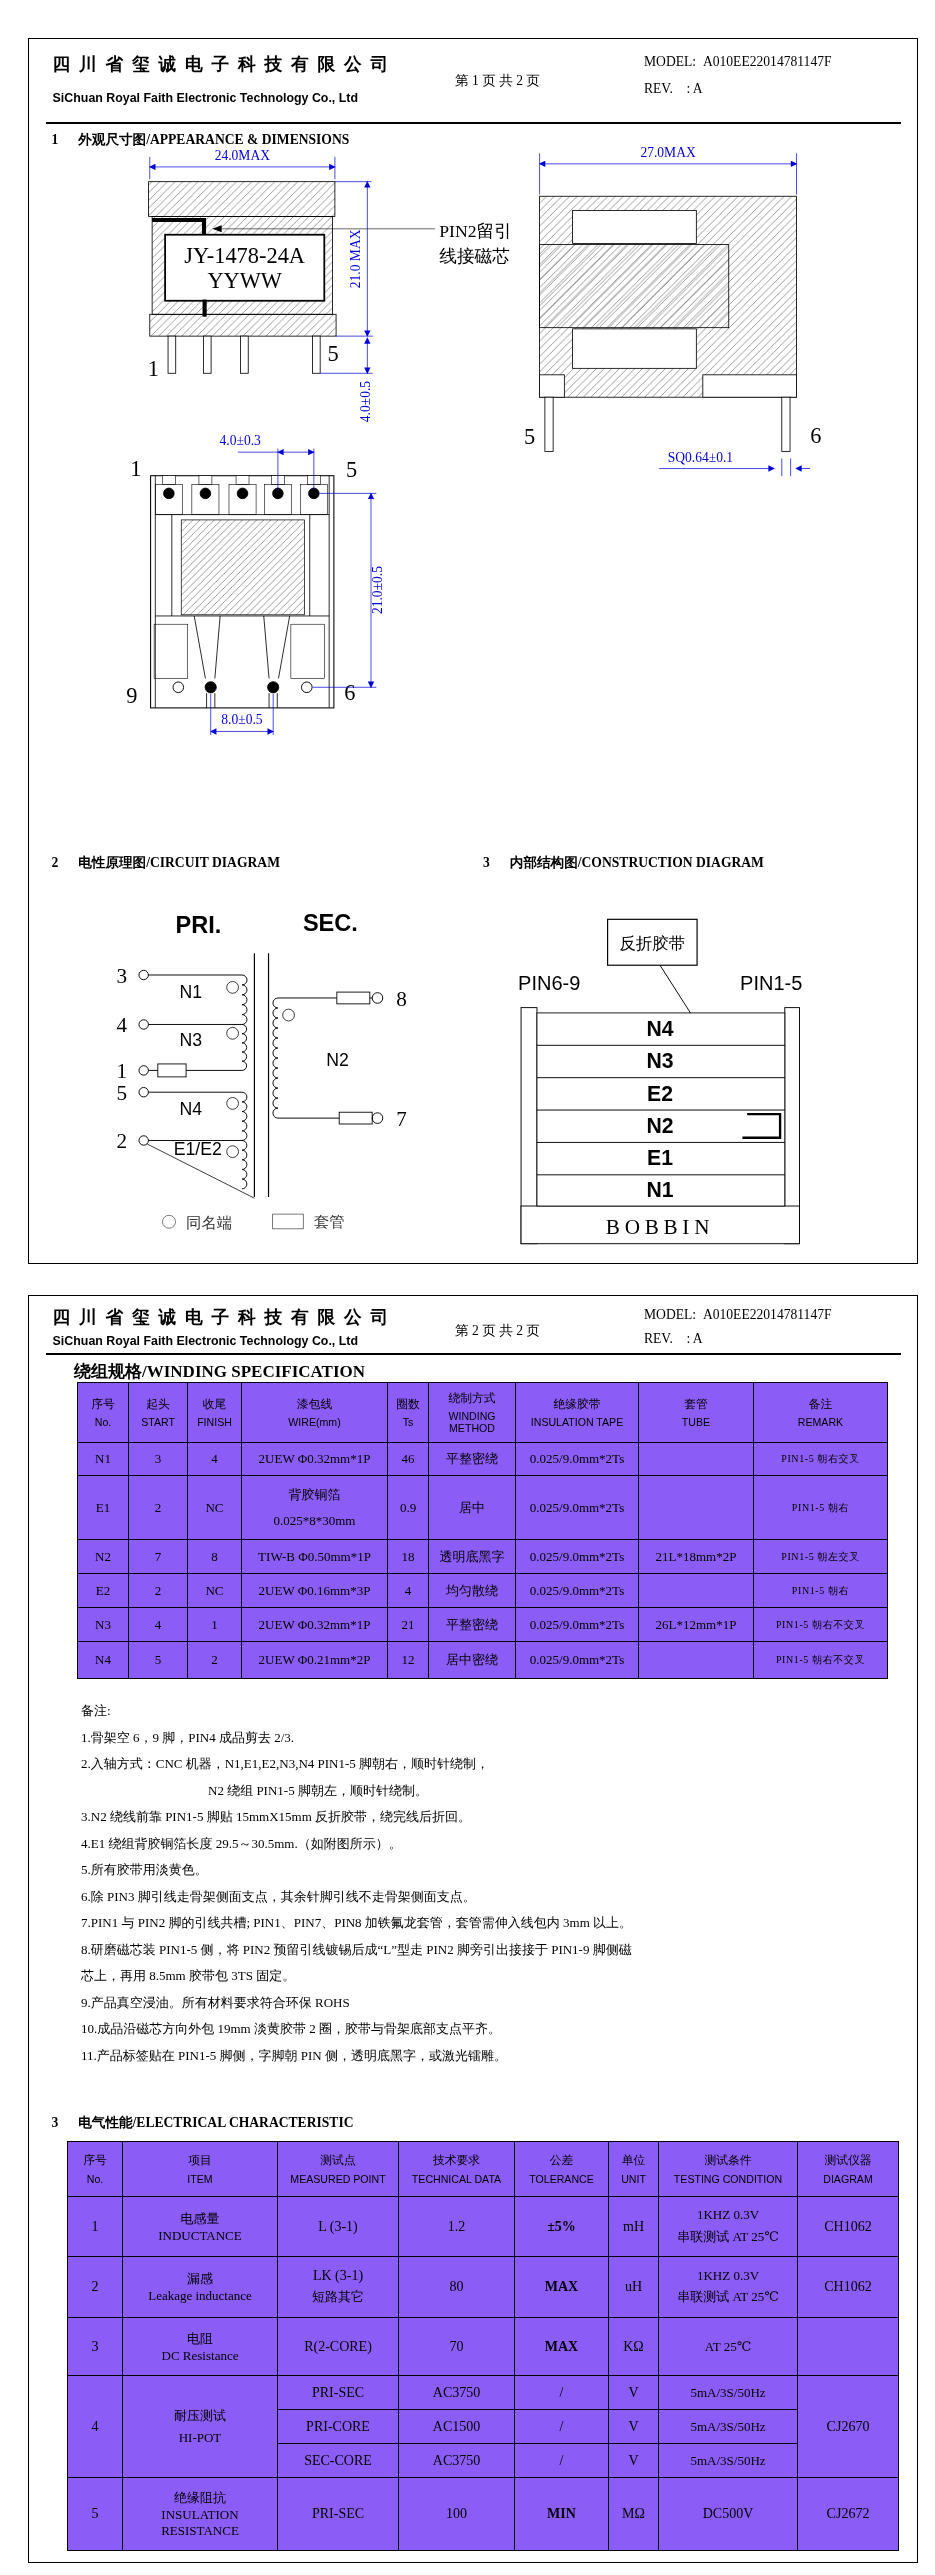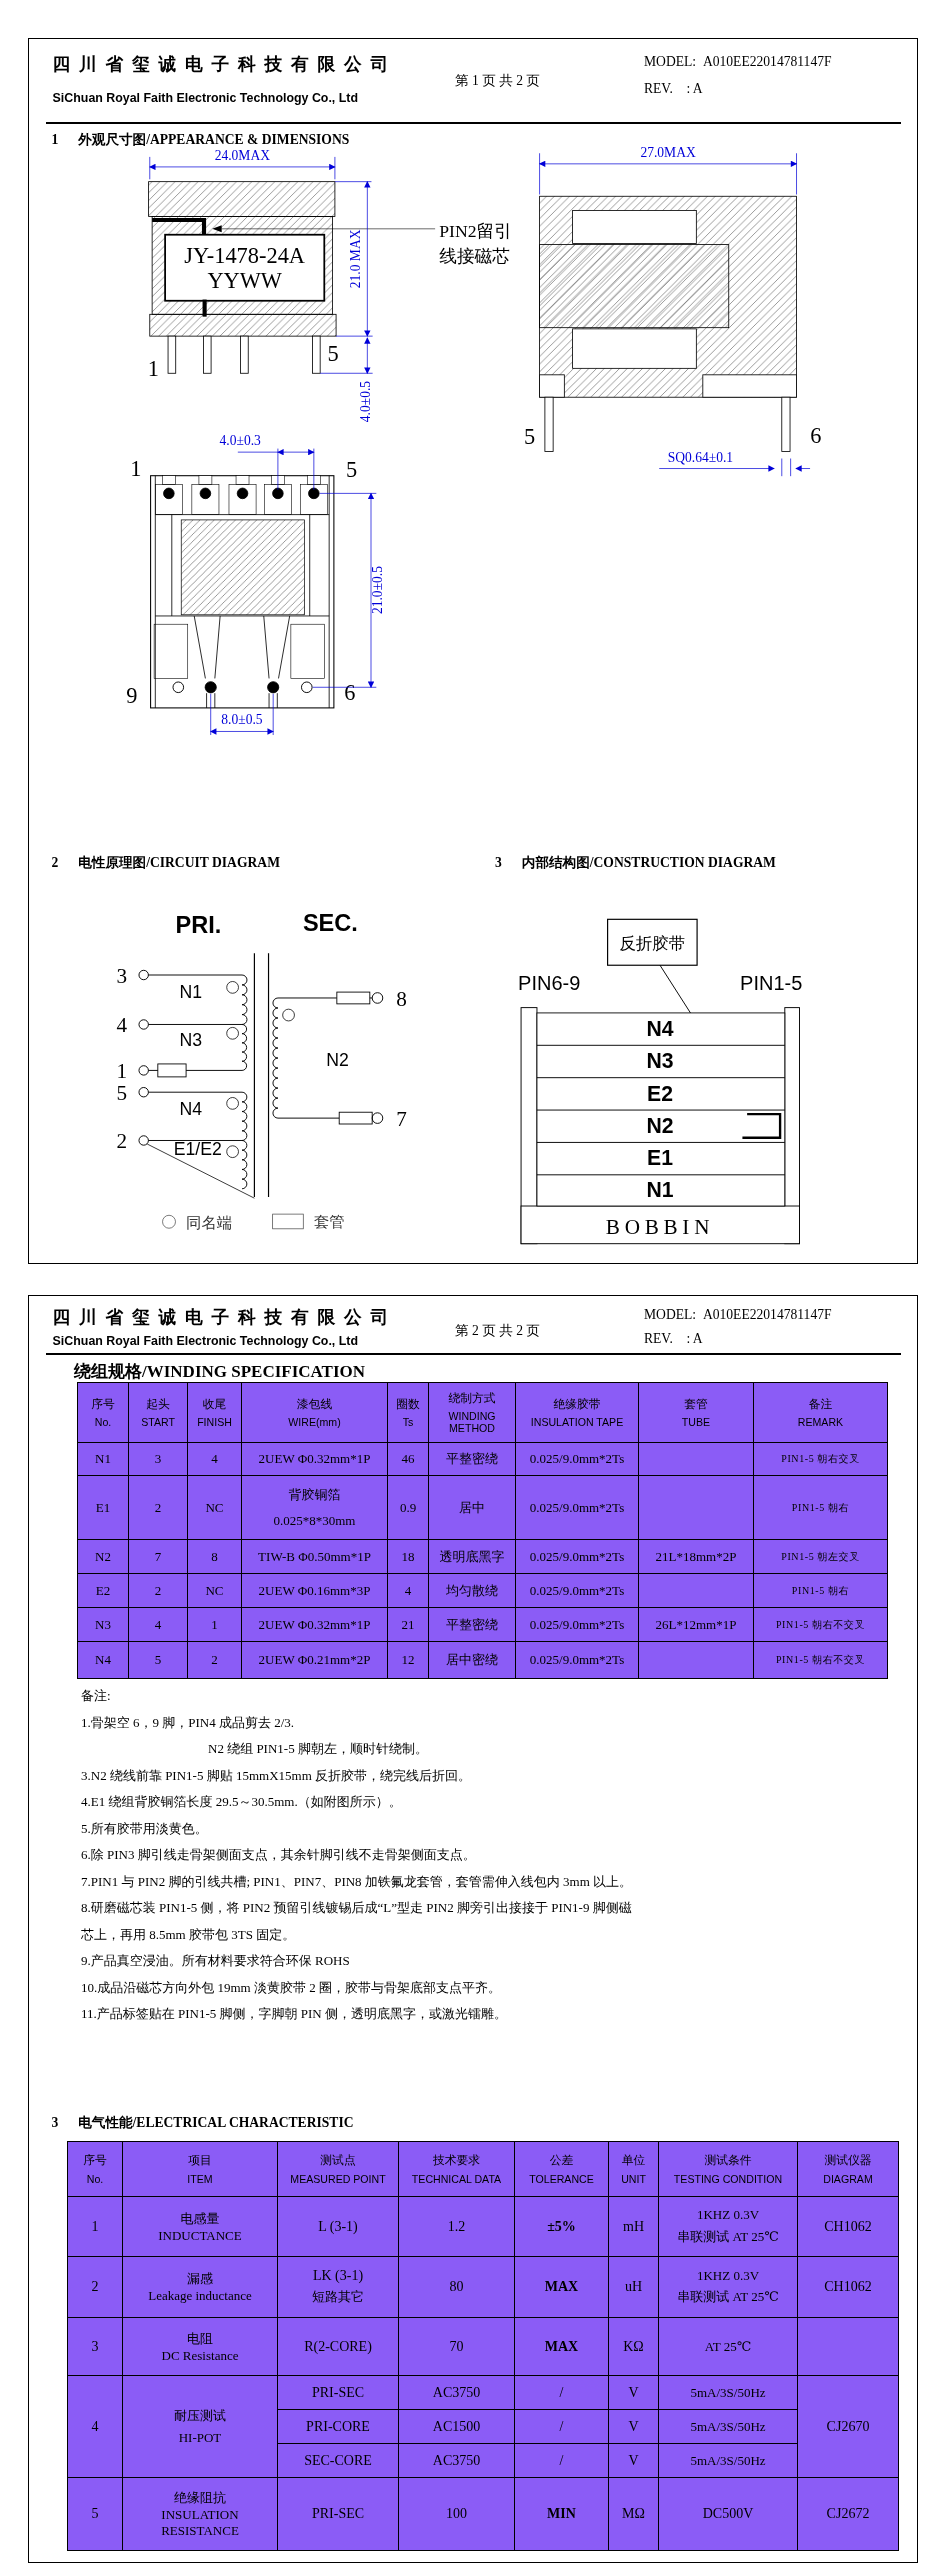--- a/index.html
+++ b/index.html
@@ -197,21 +197,21 @@
       <line x1="159" y1="506" x2="265" y2="506" marker-start="url(#m3)" marker-end="url(#m3)"></line>
     </g>
     <text x="209" y="20" class="dimt" text-anchor="middle">4.0±0.3</text>
     <text x="450" y="266" class="dimt" text-anchor="middle" transform="rotate(-90 450 266)">21.0±0.5</text>
     <text x="212" y="494" class="dimt" text-anchor="middle">8.0±0.5</text>
   </svg>
 
   <div class="abs sect" style="left:22.4px;top:815px">
     <span class="no">2</span><span>电性原理图/CIRCUIT DIAGRAM</span>
   </div>
-  <div class="abs sect" style="left:466px;top:815px">
+  <div class="abs sect" style="left:454px;top:815px">
     <span class="no">3</span><span>内部结构图/CONSTRUCTION DIAGRAM</span>
   </div>
 
   <svg style="left:23.6px;top:855px" width="424" height="354" viewBox="0 0 720 600">
     <text x="247" y="66" font-size="40" font-weight="bold" class="sanst" text-anchor="middle">PRI.</text>
     <text x="471" y="62" font-size="40" font-weight="bold" class="sanst" text-anchor="middle">SEC.</text>
     <text x="117" y="150" font-size="36" text-anchor="middle">3</text>
     <text x="117" y="234" font-size="36" text-anchor="middle">4</text>
     <text x="117" y="312" font-size="36" text-anchor="middle">1</text>
     <text x="117" y="349" font-size="36" text-anchor="middle">5</text>
@@ -427,23 +427,24 @@
       <td class="v22">2UEW Φ0.21mm*2P</td>
       <td class="v22">12</td>
       <td class="v22">居中密绕</td>
       <td class="v22">0.025/9.0mm*2Ts</td>
       <td class="v22"></td>
       <td class="rmk">PIN1-5 朝右不交叉</td>
     </tr>
   </tbody>
     </table>
 
-  <div class="abs notes" style="left:52px;top:387px;width:825px">
+  <div class="abs notes" style="left:52px;top:402px;width:825px">
     <div class="nline">备注:</div>
     <div class="nline">1.骨架空 6，9 脚，PIN4 成品剪去 2/3.</div>
+    <div class="nline">2.入轴方式：CNC 机器，N1,E1,E2,N3,N4  PIN1-5 脚朝右，顺时针绕制，</div>
     <div class="nline ind">N2 绕组 PIN1-5 脚朝左，顺时针绕制。</div>
     <div class="nline">3.N2 绕线前靠 PIN1-5 脚贴 15mmX15mm 反折胶带，绕完线后折回。</div>
     <div class="nline">4.E1 绕组背胶铜箔长度 29.5～30.5mm.（如附图所示）。</div>
     <div class="nline">5.所有胶带用淡黄色。</div>
     <div class="nline">6.除 PIN3 脚引线走骨架侧面支点，其余针脚引线不走骨架侧面支点。</div>
     <div class="nline">7.PIN1 与 PIN2 脚的引线共槽; PIN1、PIN7、PIN8 加铁氟龙套管，套管需伸入线包内 3mm 以上。</div>
     <div class="nline">8.研磨磁芯装 PIN1-5 侧，将 PIN2 预留引线镀锡后成“L”型走 PIN2 脚旁引出接接于 PIN1-9 脚侧磁</div>
     <div class="nline">芯上，再用 8.5mm 胶带包 3TS 固定。</div>
     <div class="nline">9.产品真空浸油。所有材料要求符合环保 ROHS</div>
     <div class="nline">10.成品沿磁芯方向外包 19mm 淡黄胶带 2 圈，胶带与骨架底部支点平齐。</div>

